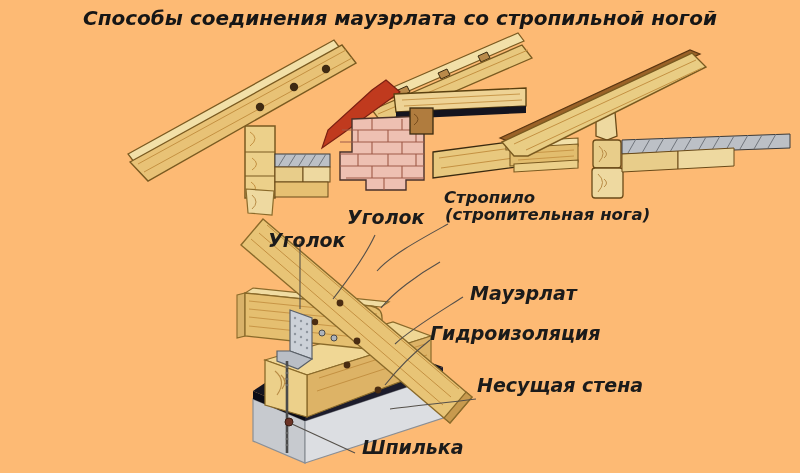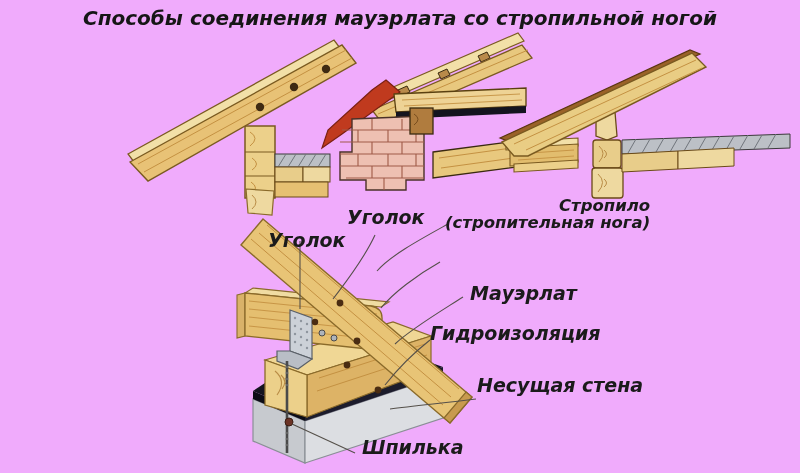--- a/index.html
+++ b/index.html
@@ -1,31 +1,31 @@
 <!DOCTYPE html>
 <html><head>
 <meta charset="utf-8">
 <style>
   html,body{margin:0;padding:0;background:#ffffff;}
   .canvas{
-    position:relative;width:800px;height:473px;background:#f0abfc;overflow:hidden;
+    position:relative;width:800px;height:473px;background:#fdba74;overflow:hidden;
     font-family:"DejaVu Sans","Liberation Sans",sans-serif;
   }
   .title{
     position:absolute;left:0;top:6px;width:800px;text-align:center;
     font-size:20px;font-weight:bold;font-style:italic;color:#161616;letter-spacing:0px;
   }
   .lbl{
     position:absolute;font-weight:bold;font-style:italic;color:#1b1b1b;
     font-size:19px;line-height:1.0;white-space:nowrap;
   }
   .lbl.small{font-size:16.5px;}
   .lbl-ugolok{left:268px;top:231px;}
   .lbl-bolty{left:347px;top:208px;}
-  .lbl-stropilo{left:444px;top:198px;text-align:right;}
+  .lbl-stropilo{left:444px;top:190px;}
   .lbl-stropilo .l2{margin-left:1px;}
   .lbl-brus{left:443px;top:248px;}
   .lbl-mauerlat{left:470px;top:284px;}
   .lbl-gidro{left:430px;top:324px;}
   .lbl-stena{left:477px;top:376px;}
   .lbl-shpilka{left:362px;top:438px;}
   svg{position:absolute;overflow:visible;}
   .svg-left{left:128px;top:36px;}
   .svg-mid{left:306px;top:34px;}
   .svg-right{left:486px;top:48px;}

